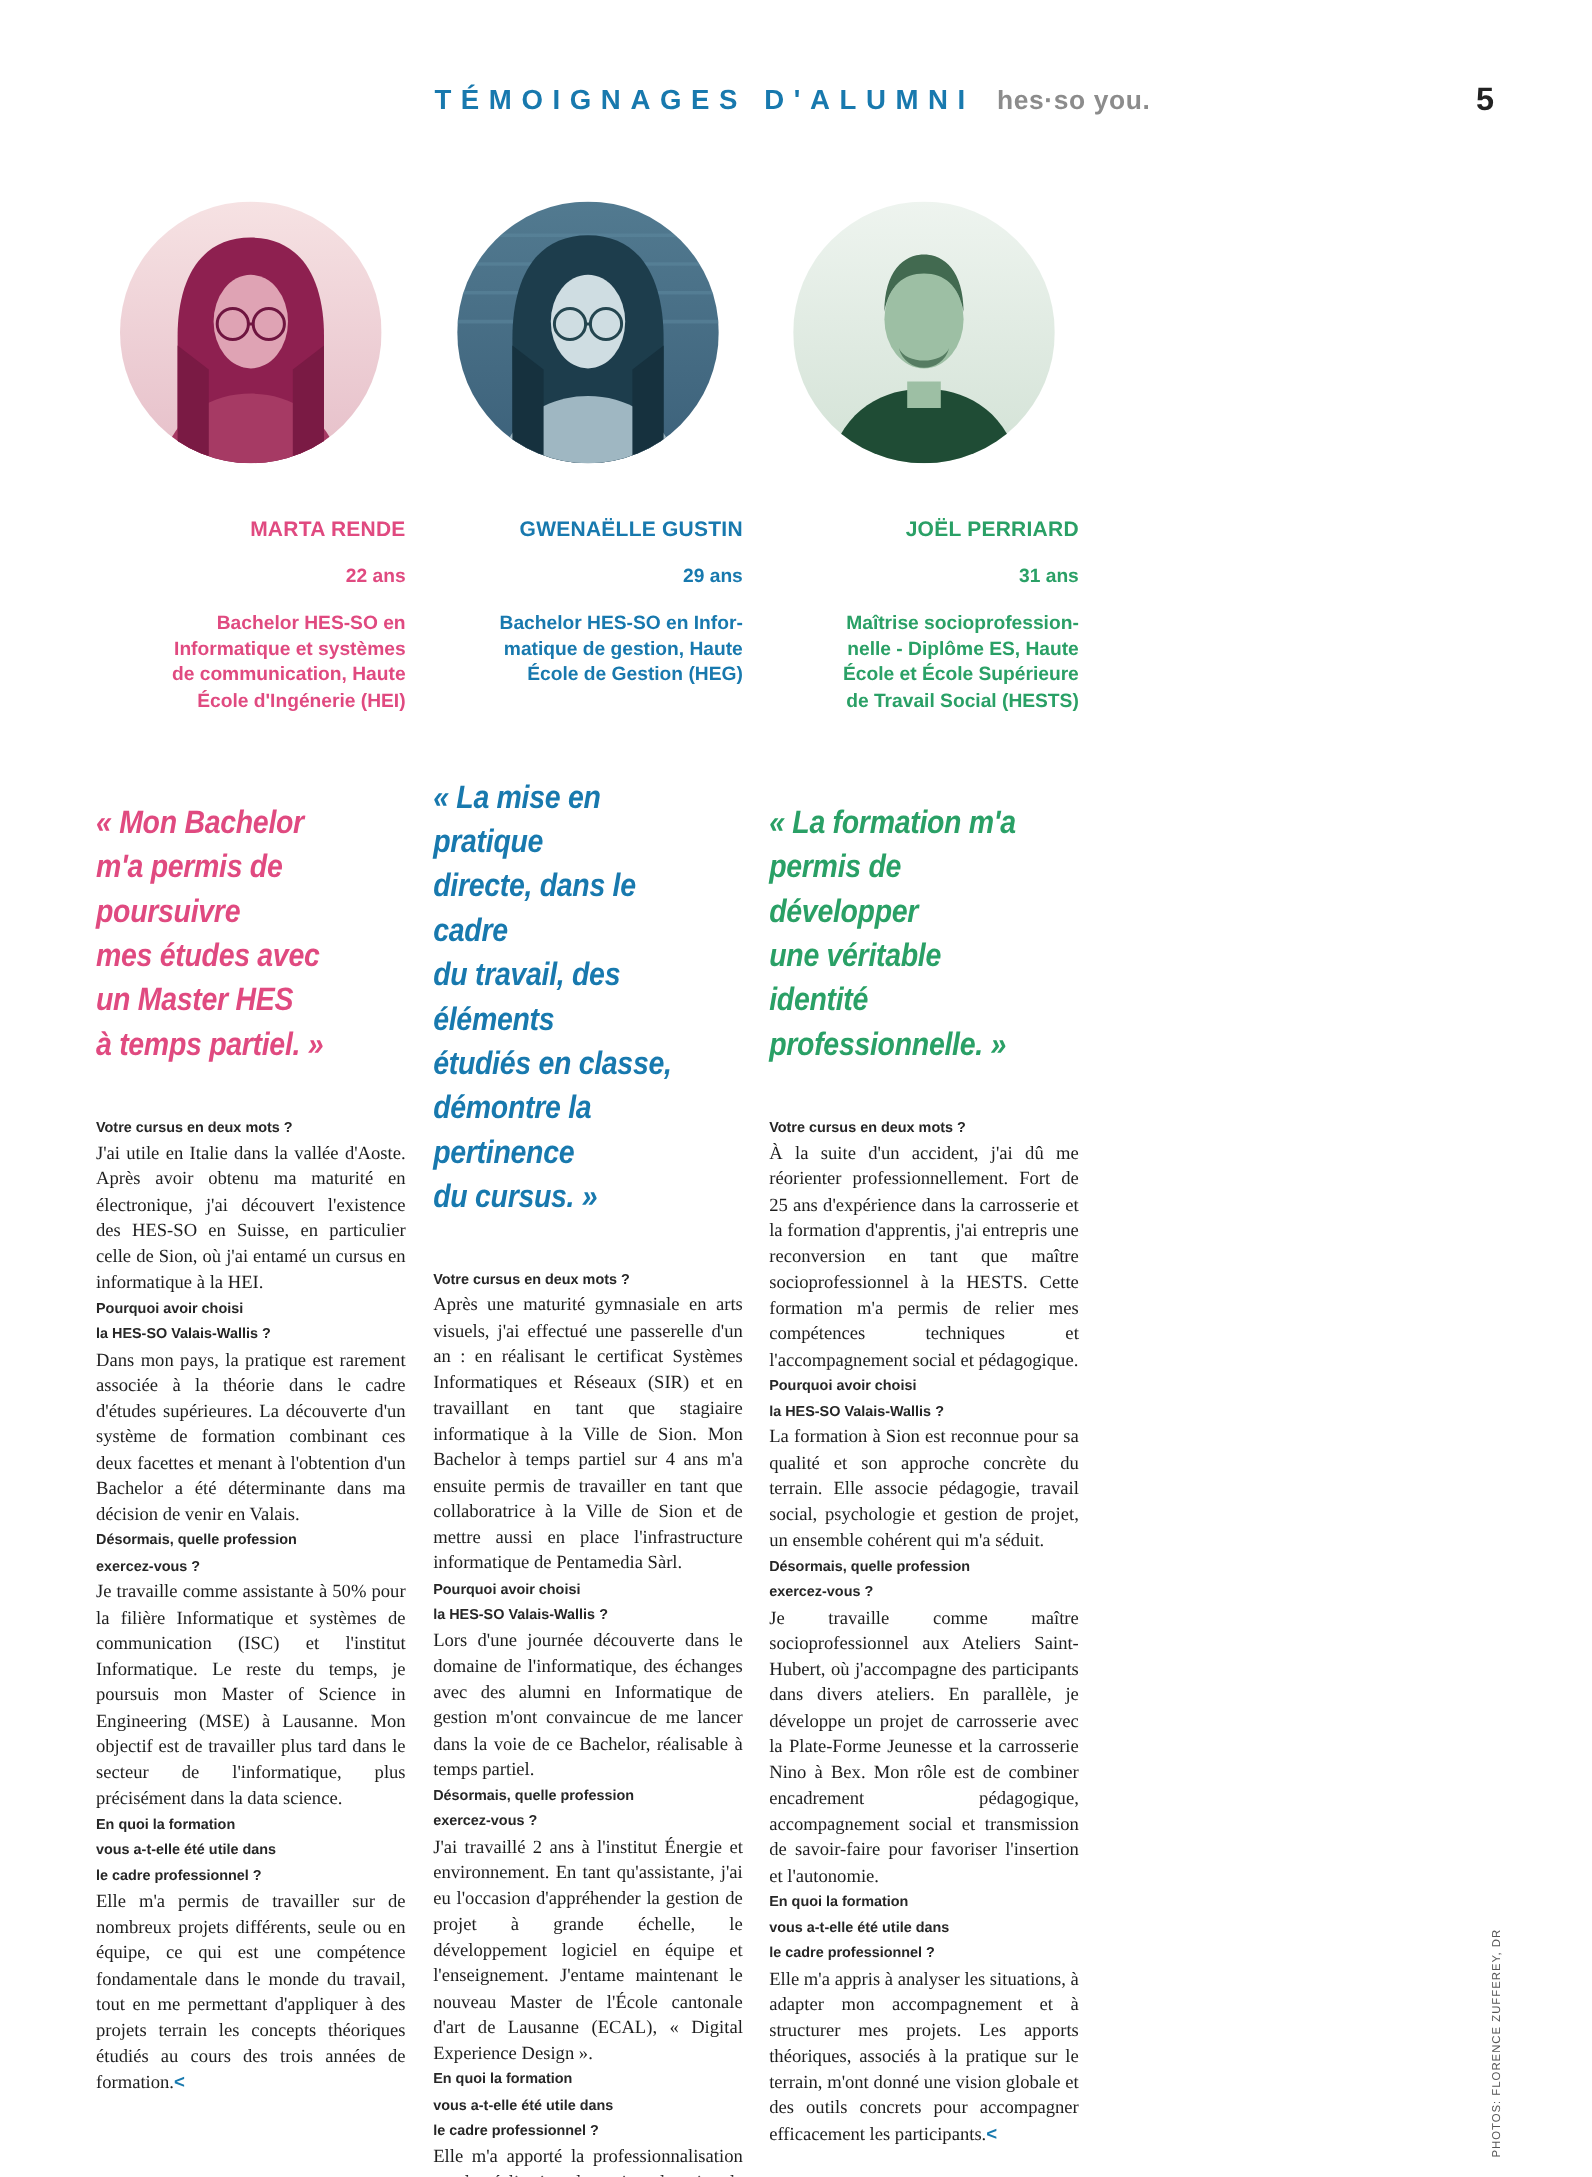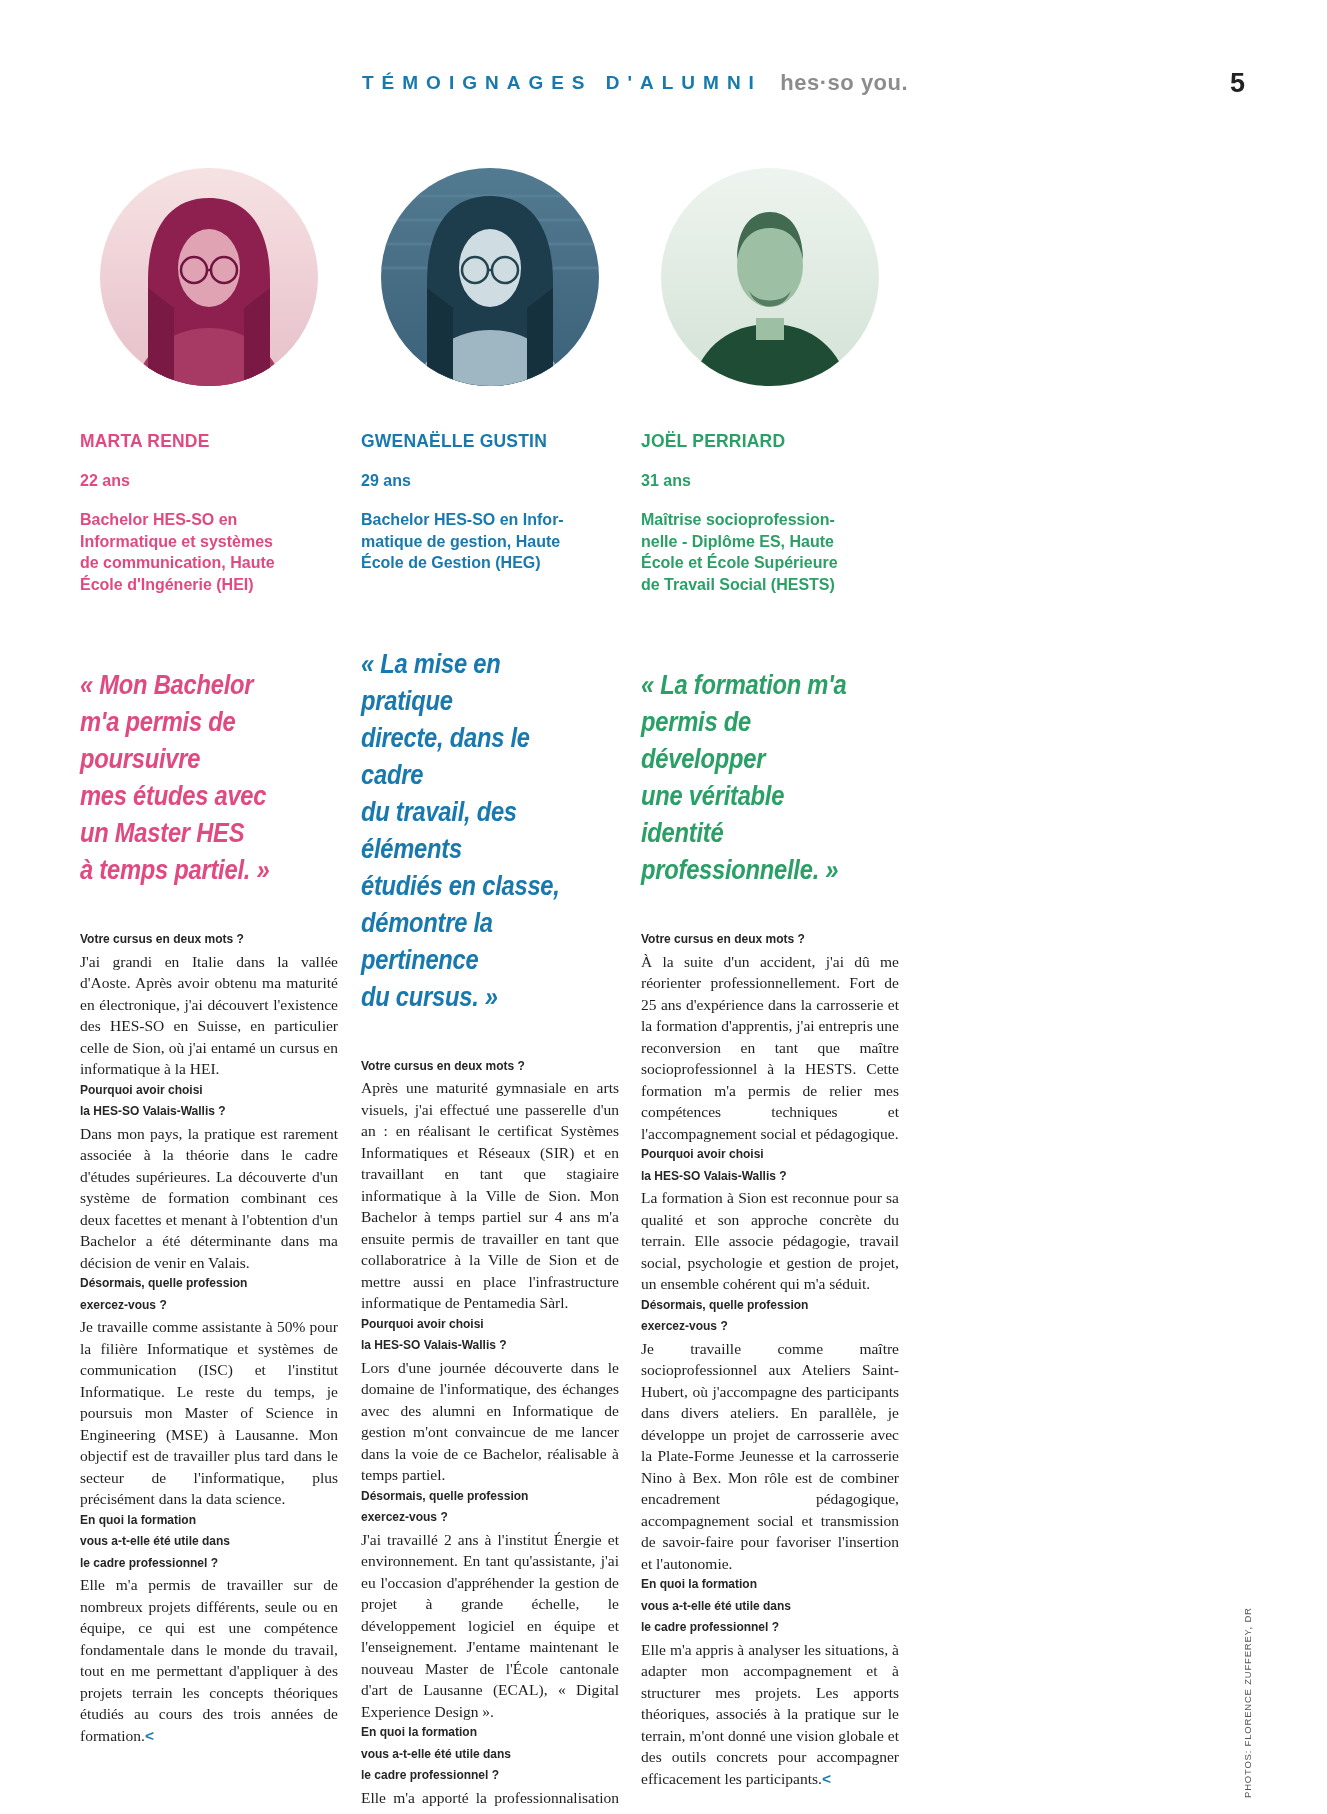--- a/index.html
+++ b/index.html
@@ -4,41 +4,41 @@
 <style>
   html,body{margin:0;padding:0;}
   body{
     width:1327px;height:1814px;position:relative;background:#ffffff;
     font-family:"Liberation Sans",sans-serif;color:#1e1e1e;overflow:hidden;
   }
   
   .page-header{position:absolute;left:0;top:70px;width:1327px;height:40px;}
   .header-line{position:absolute;left:362px;top:0;white-space:nowrap;}
   .page-title{
-    display:inline-block;color:#1879ae;font-weight:700;font-size:19px;
+    display:inline-block;color:#1879ae;font-weight:700;font-size:23px;
     letter-spacing:8px;vertical-align:middle;
   }
   .brand-mark{
     display:inline-block;color:#8c8c8c;font-weight:700;font-size:22px;
     margin-left:14px;vertical-align:middle;letter-spacing:0.5px;
   }
   .page-number{
     position:absolute;left:1205px;top:-2px;width:40px;text-align:right;
     font-size:27px;font-weight:700;color:#222;
   }
   
   .col{position:absolute;top:168px;width:258px;}
   .col-1{left:80px;}
   .col-2{left:361px;}
   .col-3{left:641px;}
   .portrait{
     width:218px;height:218px;border-radius:50%;overflow:hidden;margin:0 auto;
     display:block;
   }
-  .name-block{margin-top:26px;white-space:pre-line;}
+  .name-block{margin-top:26px;white-space:pre-line;text-align:right;}
   .profile-name{font-size:17.5px;font-weight:700;letter-spacing:0.2px;line-height:22px;}
   .profile-age{font-size:16px;font-weight:700;line-height:21px;}
   .profile-degree{font-size:16px;font-weight:700;line-height:21.5px;white-space:pre-line;}
   .col-1 .profile-name,.col-1 .profile-age,.col-1 .profile-degree{color:#e04a80;}
   .col-2 .profile-name,.col-2 .profile-age,.col-2 .profile-degree{color:#1879ae;}
   .col-3 .profile-name,.col-3 .profile-age,.col-3 .profile-degree{color:#2aa066;}
   .pull-quote{
     margin-top:54px;font-style:italic;font-weight:700;font-size:27px;line-height:37px;
     white-space:pre-line;transform:scaleX(0.88);transform-origin:left top;
     letter-spacing:-0.3px;
@@ -100,21 +100,21 @@
 de communication, Haute
 École d'Ingénerie (HEI)</div>
   </div>
   <div class="pull-quote">« Mon Bachelor
 m'a permis de poursuivre
 mes études avec
 un Master HES
 à temps partiel. »</div>
   <div class="body-text">
     <p class="qa-question">Votre cursus en deux mots ?</p>
-    <p class="qa-answer">J'ai grandi en Italie dans la vallée d'Aoste. Après avoir obtenu ma maturité en électronique, j'ai découvert l'existence des HES-SO en Suisse, en particulier celle de Sion, où j'ai entamé un cursus en informatique à la HEI.</p>
+    <p class="qa-answer">J'ai utile en Italie dans la vallée d'Aoste. Après avoir obtenu ma maturité en électronique, j'ai découvert l'existence des HES-SO en Suisse, en particulier celle de Sion, où j'ai entamé un cursus en informatique à la HEI.</p>
     <p class="qa-question">Pourquoi avoir choisi
 la HES-SO Valais-Wallis ?</p>
     <p class="qa-answer">Dans mon pays, la pratique est rarement associée à la théorie dans le cadre d'études supérieures. La découverte d'un système de formation combinant ces deux facettes et menant à l'obtention d'un Bachelor a été déterminante dans ma décision de venir en Valais.</p>
     <p class="qa-question">Désormais, quelle profession
 exercez-vous ?</p>
     <p class="qa-answer">Je travaille comme assistante à 50% pour la filière Informatique et systèmes de communication (ISC) et l'institut Informatique. Le reste du temps, je poursuis mon Master of Science in Engineering (MSE) à Lausanne. Mon objectif est de travailler plus tard dans le secteur de l'informatique, plus précisément dans la data science.</p>
     <p class="qa-question">En quoi la formation
 vous a-t-elle été utile dans
 le cadre professionnel ?</p>
     <p class="qa-answer"><span>Elle m'a permis de travailler sur de nombreux projets différents, seule ou en équipe, ce qui est une compétence fondamentale dans le monde du travail, tout en me permettant d'appliquer à des projets terrain les concepts théoriques étudiés au cours des trois années de formation.</span><span class="end-mark">&lt;</span></p>

